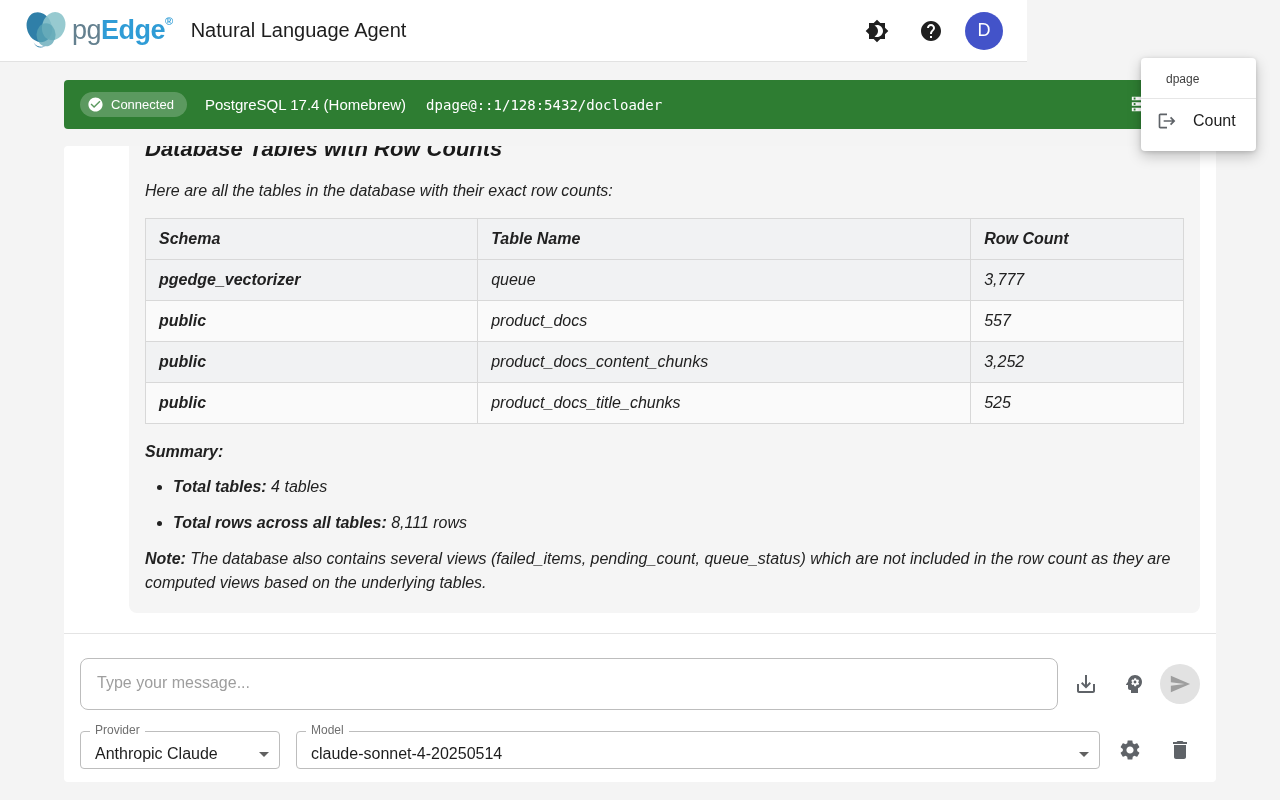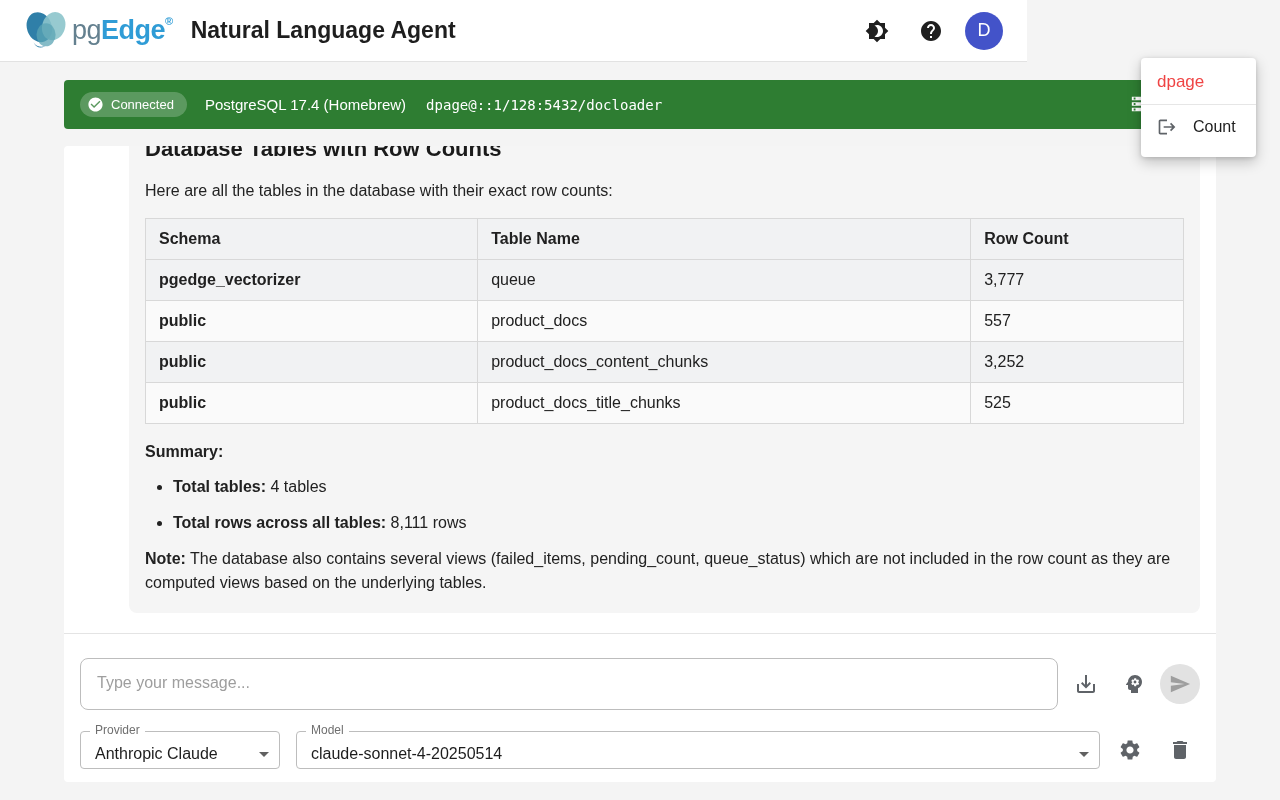--- a/index.html
+++ b/index.html
@@ -10,21 +10,21 @@
   
   .app-header { position:absolute; left:0; top:0; width:1027px; height:62px;
     background:#ffffff; border-bottom:1px solid #E2E2E2; display:flex; align-items:center;
     padding:0 24px; z-index:5; }
   .brand { display:flex; align-items:center; }
   .brand-mark { width:46px; height:42px; margin-right:2px; }
   .brand-text { font-size:27px; letter-spacing:-0.5px; }
   .brand-pg { color:#64808F; font-weight:500; }
   .brand-edge { color:#2F9CD6; font-weight:700; }
   .brand-reg { color:#2F9CD6; font-size:11px; vertical-align:top; font-weight:700; }
-  .app-title { font-size:23px; color:#1E1E1E; margin-left:18px; font-weight:700; }
+  .app-title { font-size:20px; color:#1E1E1E; margin-left:18px; font-weight:400; }
   .header-actions { margin-left:auto; display:flex; align-items:center; gap:14px; }
   .icon-btn { width:40px; height:40px; border:none; background:transparent; border-radius:50%;
     display:flex; align-items:center; justify-content:center; cursor:pointer; }
   .icon-btn svg { fill:#1F1F1F; }
   .avatar { width:38px; height:38px; border-radius:50%; background:#4353C9; color:#fff;
     font-size:18px; display:flex; align-items:center; justify-content:center; border:none; cursor:pointer; }
 
   
   .status-bar { position:absolute; left:64px; top:80px; width:1152px; height:49px;
     background:#2E7D32; border-radius:4px; display:flex; align-items:center; padding:0 16px; color:#fff; }
@@ -33,21 +33,21 @@
   .chip svg { fill:#ffffff; }
   .server-version { margin-left:18px; font-size:15px; }
   .conn-string { margin-left:20px; font-family:"DejaVu Sans Mono", monospace; font-size:14px; }
   .db-structure { position:absolute; left:1066px; top:13px; width:22px; height:22px; }
   .db-structure svg { fill:#ffffff; }
 
   
   .main-card { position:absolute; left:64px; top:146px; width:1152px; height:636px;
     background:#ffffff; border-radius:4px; }
   .chat-area { height:487px; overflow:hidden; }
-  .bubble { margin:0 16px 0 65px; background:#F5F5F5; border-radius:8px; padding:0 16px 18px 16px; }
+  .bubble { margin:0 16px 0 65px; background:#F5F5F5; border-radius:8px; padding:0 16px 18px 16px;font-style:italic; }
   .msg-heading { font-size:22px; font-weight:700; line-height:30px; margin-top:-12px; color:#1A1A1A; }
   .msg-para { font-size:16px; line-height:24px; margin-top:15px; color:#222; }
 
   table.db-table { border-collapse:collapse; width:100%; margin-top:15px; font-size:16px; }
   .db-table th, .db-table td { border:1px solid #D8D8D8; text-align:left; padding:9px 13px; height:41px; }
   .db-table th { font-weight:700; background:#F1F2F3; }
   .db-table td.schema-cell { font-weight:700; }
   .db-table tr:nth-child(odd) td { background:#F1F2F3; }
   .db-table tr:nth-child(even) td { background:#FAFAFA; }
   .col-schema { width:32%; } .col-table { width:47.5%; } .col-count { width:20.5%; }
@@ -81,21 +81,21 @@
   .mui-select .arrow { width:0; height:0; border-left:5px solid transparent; border-right:5px solid transparent;
     border-top:5px solid #616161; margin-left:auto; }
   .provider-select { width:200px; }
   .model-select { width:804px; margin-left:16px; }
   .composer-row2 .tool-btn { margin-left:10px; }
 
   
   .user-menu { position:absolute; left:1141px; top:58px; width:115px; background:#ffffff;
     border-radius:4px; box-shadow:0 5px 14px rgba(0,0,0,0.22), 0 1px 4px rgba(0,0,0,0.14); z-index:10;
     padding:9px 0 8px 0; }
-  .menu-username { font-size:17px; color:#ef4444; padding:5px 16px 12px 16px; }
+  .menu-username { font-size:12px; color:#404040; padding:5px 16px 12px 16px;margin-left:9px; }
   .menu-divider { height:1px; background:#E6E6E6; }
   .menu-item { display:flex; align-items:center; gap:16px; padding:12px 16px; cursor:pointer; }
   .menu-item svg { fill:#5F6368; }
   .menu-item-label { font-size:16px; color:#1D1D1D; }
 </style>
 </head>
 <body>
 
 <div class="stage">
 

